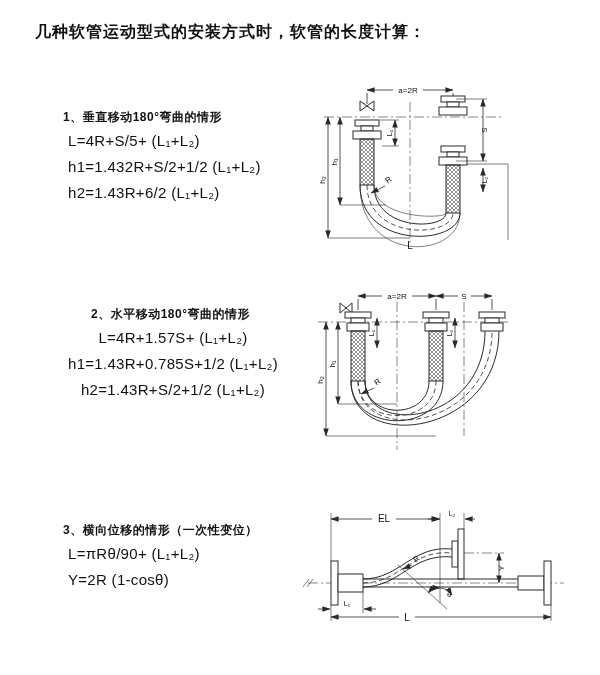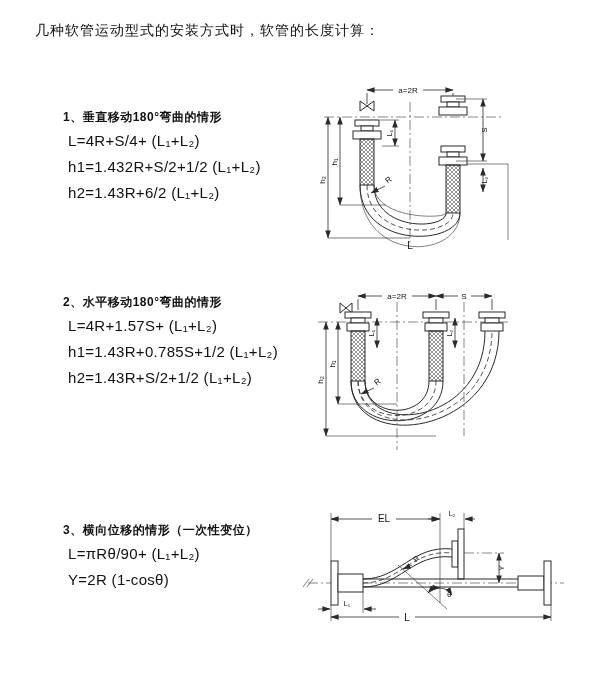--- a/index.html
+++ b/index.html
@@ -1,18 +1,18 @@
 <!DOCTYPE html>
 <html><head>
 <meta charset="utf-8">
 <style>
   html,body{margin:0;padding:0;background:#fff;}
   .page{position:relative;width:600px;height:675px;background:#ffffff;overflow:hidden;
         font-family:"Liberation Sans","DejaVu Sans",sans-serif;color:#111;}
-  .doc-title{position:absolute;left:35px;top:22px;font-size:14px;font-weight:400;letter-spacing:1px;}
+  .doc-title{position:absolute;left:35px;top:22px;font-size:16px;font-weight:700;letter-spacing:1px;}
   .section{position:absolute;left:47px;}
   .sec-heading{font-size:12px;font-weight:700;letter-spacing:.5px;line-height:22px;height:22px;white-space:nowrap;margin-left:16px;}
   .fline{margin-left:21px;font-size:15px;line-height:26px;height:26px;letter-spacing:.3px;white-space:nowrap;}
   .diag{position:absolute;}
   
   .ln{stroke:#2a2a2a;stroke-width:1;fill:none;}
   .thin{stroke:#2a2a2a;stroke-width:.6;fill:none;}
   .dim{stroke:#2a2a2a;stroke-width:.8;fill:none;}
   .cl{stroke:#555;stroke-width:.7;fill:none;stroke-dasharray:10 3 2 3;}
   .dash{stroke:#2a2a2a;stroke-width:.8;fill:none;stroke-dasharray:5 3;}
@@ -25,26 +25,26 @@
 </style>
 </head>
 <body>
 
 <div class="page">
 
   <div class="doc-title">几种软管运动型式的安装方式时，软管的长度计算：</div>
 
   <div class="section" style="top:106px;">
     <div class="sec-heading">1、垂直移动180°弯曲的情形</div>
-    <div class="fline">L=4R+S/4+ (L₁+L₂)</div>
+    <div class="fline">L=4R+S/5+ (L₁+L₂)</div>
     <div class="fline">h1=1.432R+S/2+1/2 (L₁+L₂)</div>
     <div class="fline">h2=1.43R+6/2 (L₁+L₂)</div>
   </div>
 
-  <div class="section" style="top:291px;">
+  <div class="section" style="top:303px;text-align:center;">
     <div class="sec-heading">2、水平移动180°弯曲的情形</div>
     <div class="fline">L=4R+1.57S+ (L₁+L₂)</div>
     <div class="fline">h1=1.43R+0.785S+1/2 (L₁+L₂)</div>
     <div class="fline">h2=1.43R+S/2+1/2 (L₁+L₂)</div>
   </div>
 
   <div class="section" style="top:519px;">
     <div class="sec-heading">3、横向位移的情形（一次性变位）</div>
     <div class="fline">L=πRθ/90+ (L₁+L₂)</div>
     <div class="fline">Y=2R (1-cosθ)</div>

